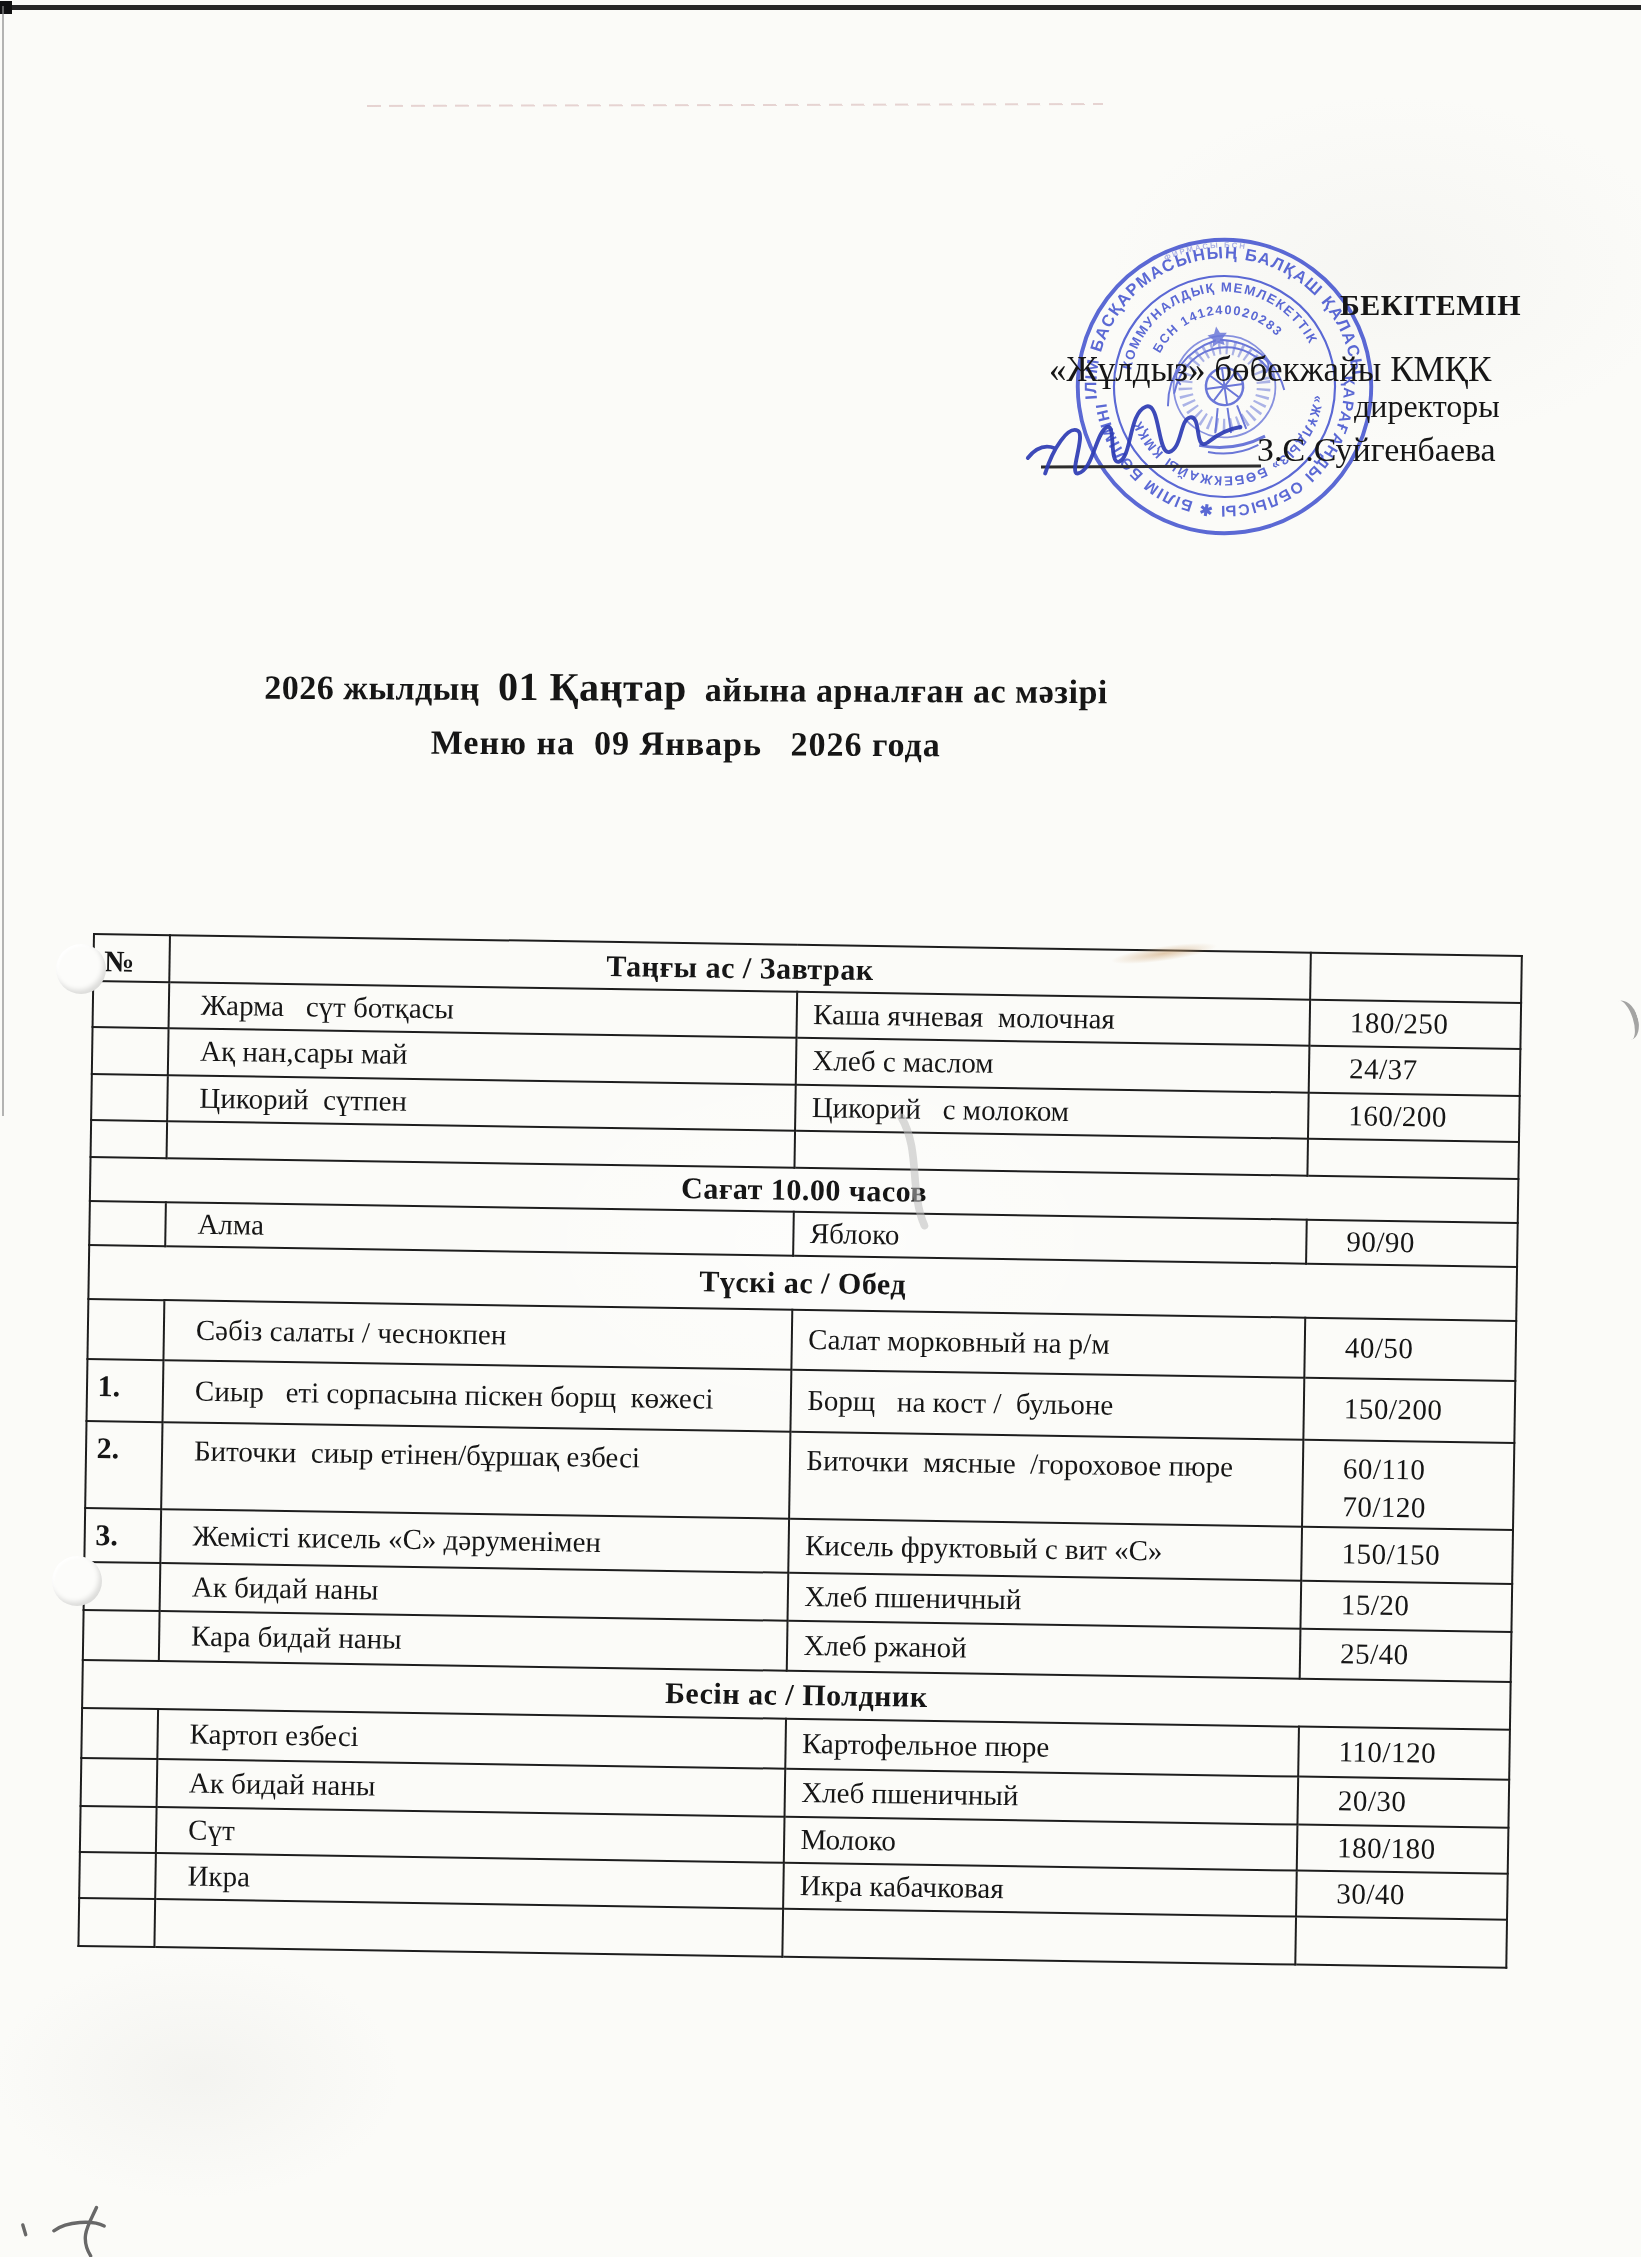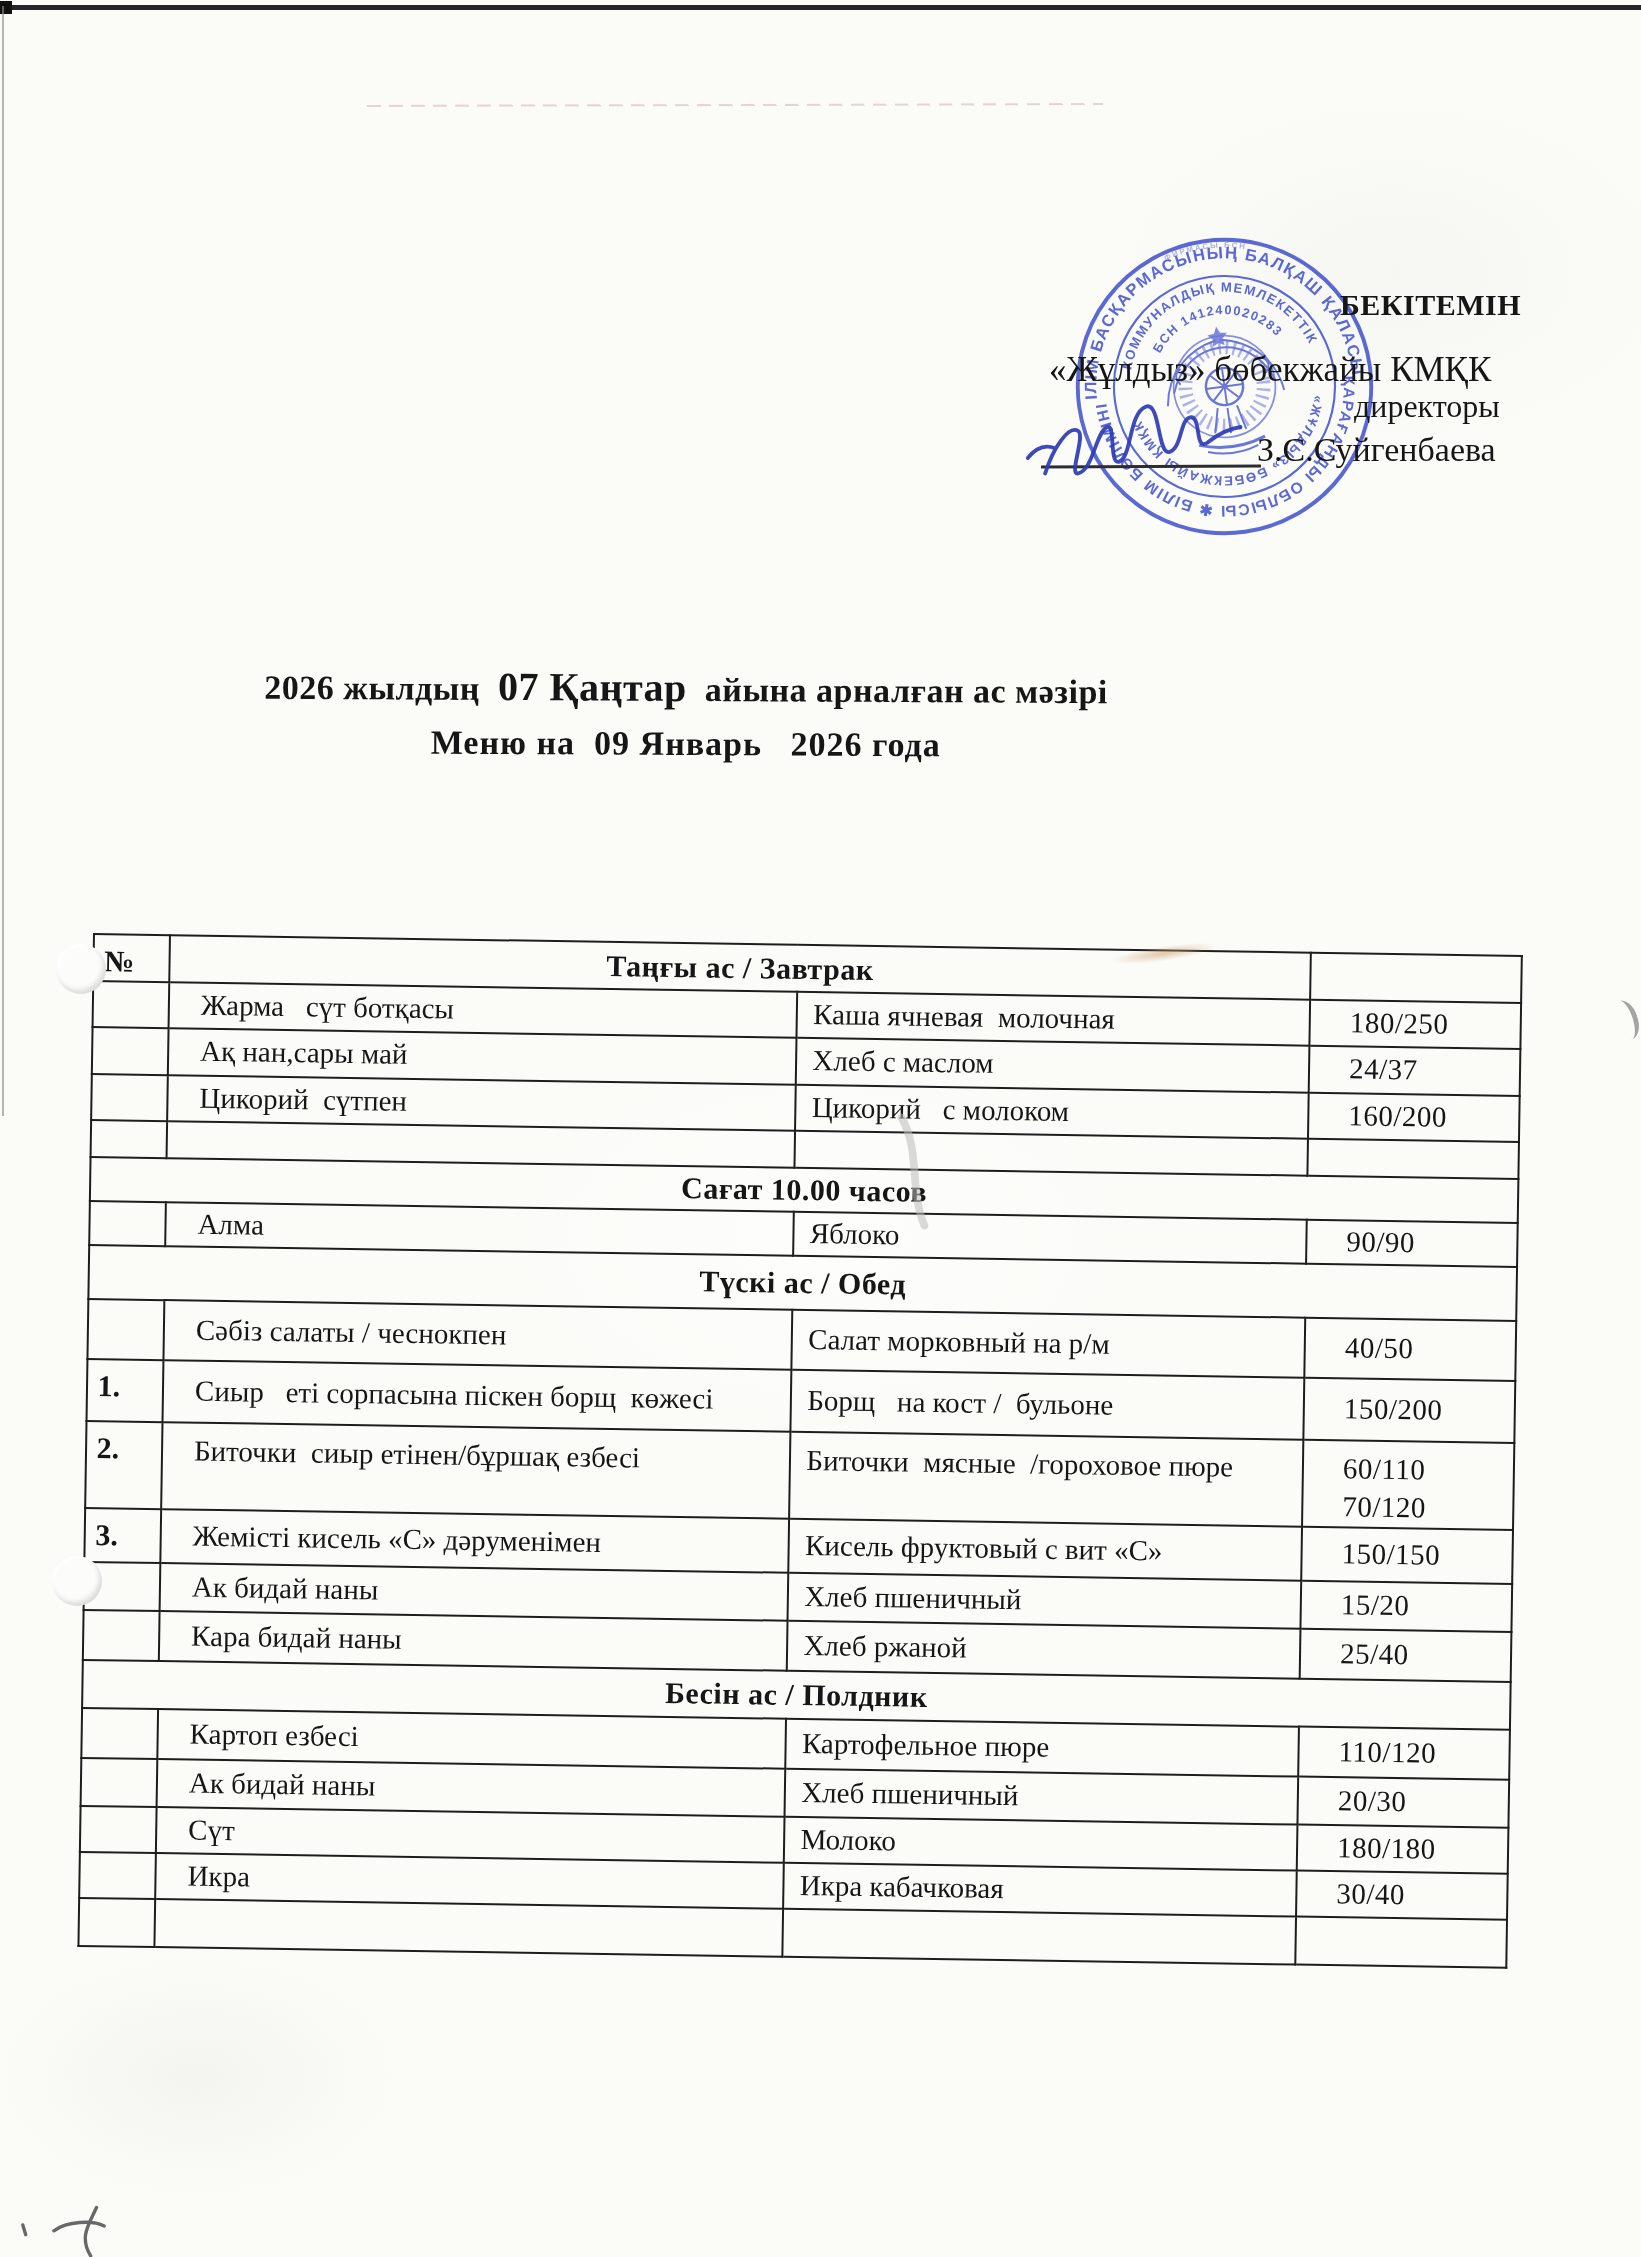--- a/index.html
+++ b/index.html
@@ -121,21 +121,21 @@
 <div class="abs sig-underline"></div>
 
 <svg class="abs signature-svg" viewBox="0 0 270 90">
   <g stroke="#2d3cb4" fill="none" stroke-width="4" stroke-linecap="round" stroke-linejoin="round" opacity=".92">
     <path d="M6 62 C14 52 24 48 34 52"></path>
     <path d="M24 78 C32 52 48 28 58 34 C66 39 48 80 58 78 C74 74 76 36 88 30 C97 26 90 68 100 66 C114 62 110 16 128 9 C143 3 140 58 152 56 C166 52 163 22 174 20 C186 18 178 56 192 46 C202 38 212 32 226 30"></path>
   </g>
 </svg>
 
 <div class="abs doc-title">
-  <div class="l1"><span>2026 жылдың</span>&nbsp; <span class="month">07 Қаңтар</span>&nbsp; <span>айына арналған ас мәзірі</span></div>
+  <div class="l1"><span>2026 жылдың</span>&nbsp; <span class="month">01 Қаңтар</span>&nbsp; <span>айына арналған ас мәзірі</span></div>
   <div class="l2">Меню на&nbsp; 09 Январь&nbsp;&nbsp; 2026 года</div>
 </div>
 
 <table class="menu-table">
   <colgroup>
     <col style="width:76px">
       <col style="width:628px">
       <col style="width:513px">
       <col style="width:211px">
   </colgroup>

